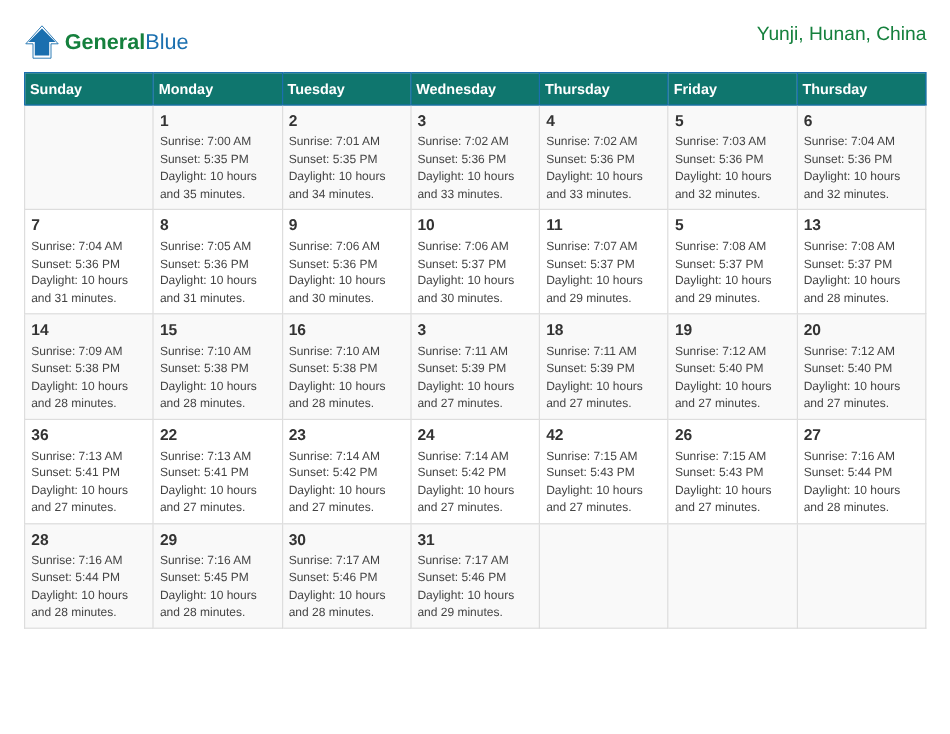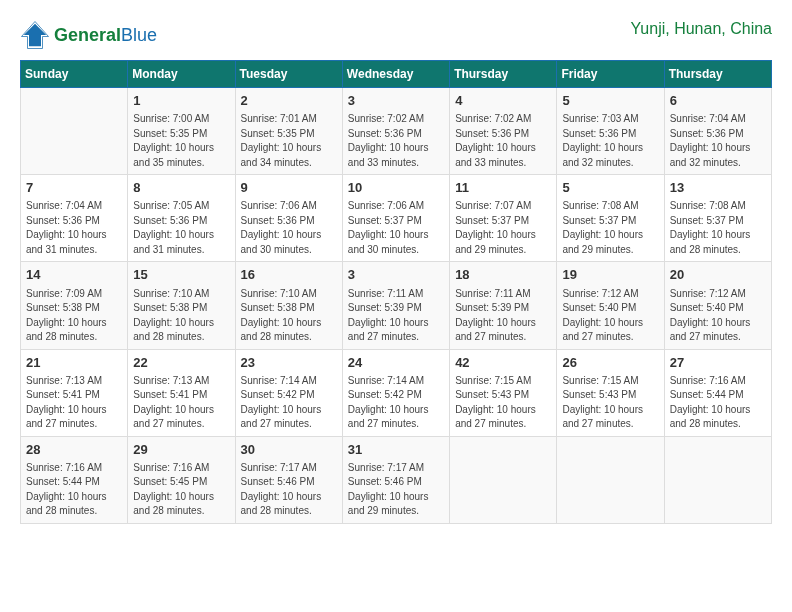--- a/index.html
+++ b/index.html
@@ -196,21 +196,21 @@
           <span class="day-num">19</span>
           <div class="day-info">Sunrise: 7:12 AM<br>Sunset: 5:40 PM<br>Daylight: 10 hours<br>and 27 minutes.</div>
         </td>
         <td>
           <span class="day-num">20</span>
           <div class="day-info">Sunrise: 7:12 AM<br>Sunset: 5:40 PM<br>Daylight: 10 hours<br>and 27 minutes.</div>
         </td>
       </tr>
       <tr>
         <td>
-          <span class="day-num">21</span>
+          <span class="day-num">36</span>
           <div class="day-info">Sunrise: 7:13 AM<br>Sunset: 5:41 PM<br>Daylight: 10 hours<br>and 27 minutes.</div>
         </td>
         <td>
           <span class="day-num">22</span>
           <div class="day-info">Sunrise: 7:13 AM<br>Sunset: 5:41 PM<br>Daylight: 10 hours<br>and 27 minutes.</div>
         </td>
         <td>
           <span class="day-num">23</span>
           <div class="day-info">Sunrise: 7:14 AM<br>Sunset: 5:42 PM<br>Daylight: 10 hours<br>and 27 minutes.</div>
         </td>

